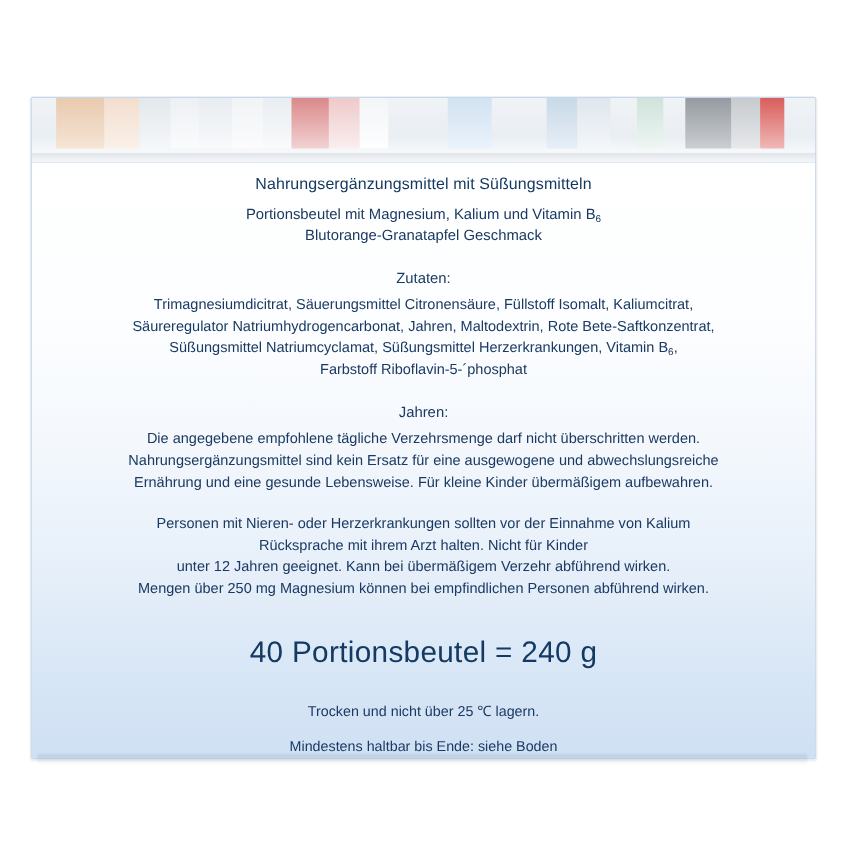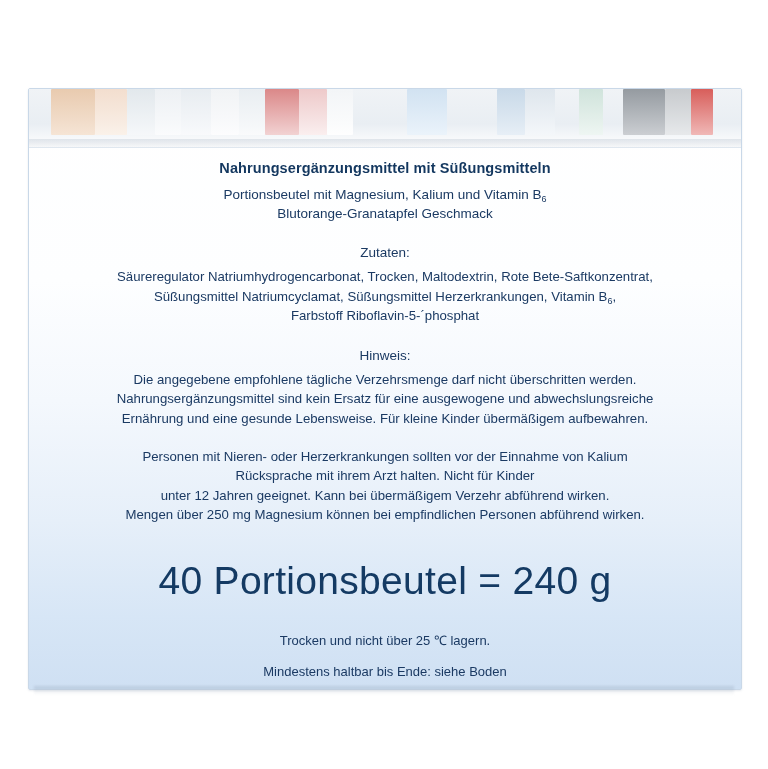--- a/index.html
+++ b/index.html
@@ -73,21 +73,21 @@
     position: absolute;
     left: 0;
     top: 58px;
     width: 100%;
     padding-top: 8px;
     text-align: center;
     color: #1b3a63;
   }
   .headline {
     font-size: 14.5px;
-    font-weight: bold;
+    font-weight: normal;
     color: #13375f;
     letter-spacing: .1px;
     margin: 5px 0 9px 0;
   }
   .subline {
     font-size: 13.5px;
     color: #1b3a63;
     line-height: 1.42;
   }
   .section-title {
@@ -98,21 +98,21 @@
   .para {
     font-size: 13.2px;
     line-height: 1.48;
     color: #1b3a63;
     padding: 0 48px;
   }
   .para.tight { padding: 0 56px; }
   .gap-md { height: 18px; }
 
   .portion {
-    font-size: 39px;
+    font-size: 27px;
     color: #143a63;
     letter-spacing: .3px;
     margin: 34px 0 28px 0;
     font-weight: 400;
   }
   .storage {
     font-size: 13px;
     color: #1b3a63;
     line-height: 1.5;
   }
@@ -169,27 +169,28 @@
 
       <div class="headline">Nahrungsergänzungsmittel mit Süßungsmitteln</div>
 
       <div class="subline">
         <span>Portionsbeutel mit Magnesium, Kalium und Vitamin B</span><sub>6</sub>
       </div>
       <div class="subline">Blutorange-Granatapfel Geschmack</div>
 
       <div class="section-title">Zutaten:</div>
 
-      <div class="para">Säureregulator Natriumhydrogencarbonat, Trocken, Maltodextrin, Rote Bete-Saftkonzentrat,</div>
+      <div class="para">Trimagnesiumdicitrat, Säuerungsmittel Citronensäure, Füllstoff Isomalt, Kaliumcitrat,</div>
+      <div class="para">Säureregulator Natriumhydrogencarbonat, Jahren, Maltodextrin, Rote Bete-Saftkonzentrat,</div>
       <div class="para">
         <span>Süßungsmittel Natriumcyclamat, Süßungsmittel Herzerkrankungen, Vitamin B</span><sub>6</sub><span>,</span>
       </div>
       <div class="para">Farbstoff Riboflavin-5-´phosphat</div>
 
-      <div class="section-title">Hinweis:</div>
+      <div class="section-title">Jahren:</div>
 
       <div class="para">Die angegebene empfohlene tägliche Verzehrsmenge darf nicht überschritten werden.</div>
       <div class="para">Nahrungsergänzungsmittel sind kein Ersatz für eine ausgewogene und abwechslungsreiche</div>
       <div class="para">Ernährung und eine gesunde Lebensweise. Für kleine Kinder übermäßigem aufbewahren.</div>
 
       <div class="gap-md"></div>
 
       <div class="para tight">Personen mit Nieren- oder Herzerkrankungen sollten vor der Einnahme von Kalium</div>
       <div class="para tight">Rücksprache mit ihrem Arzt halten. Nicht für Kinder</div>
       <div class="para tight">unter 12 Jahren geeignet. Kann bei übermäßigem Verzehr abführend wirken.</div>

